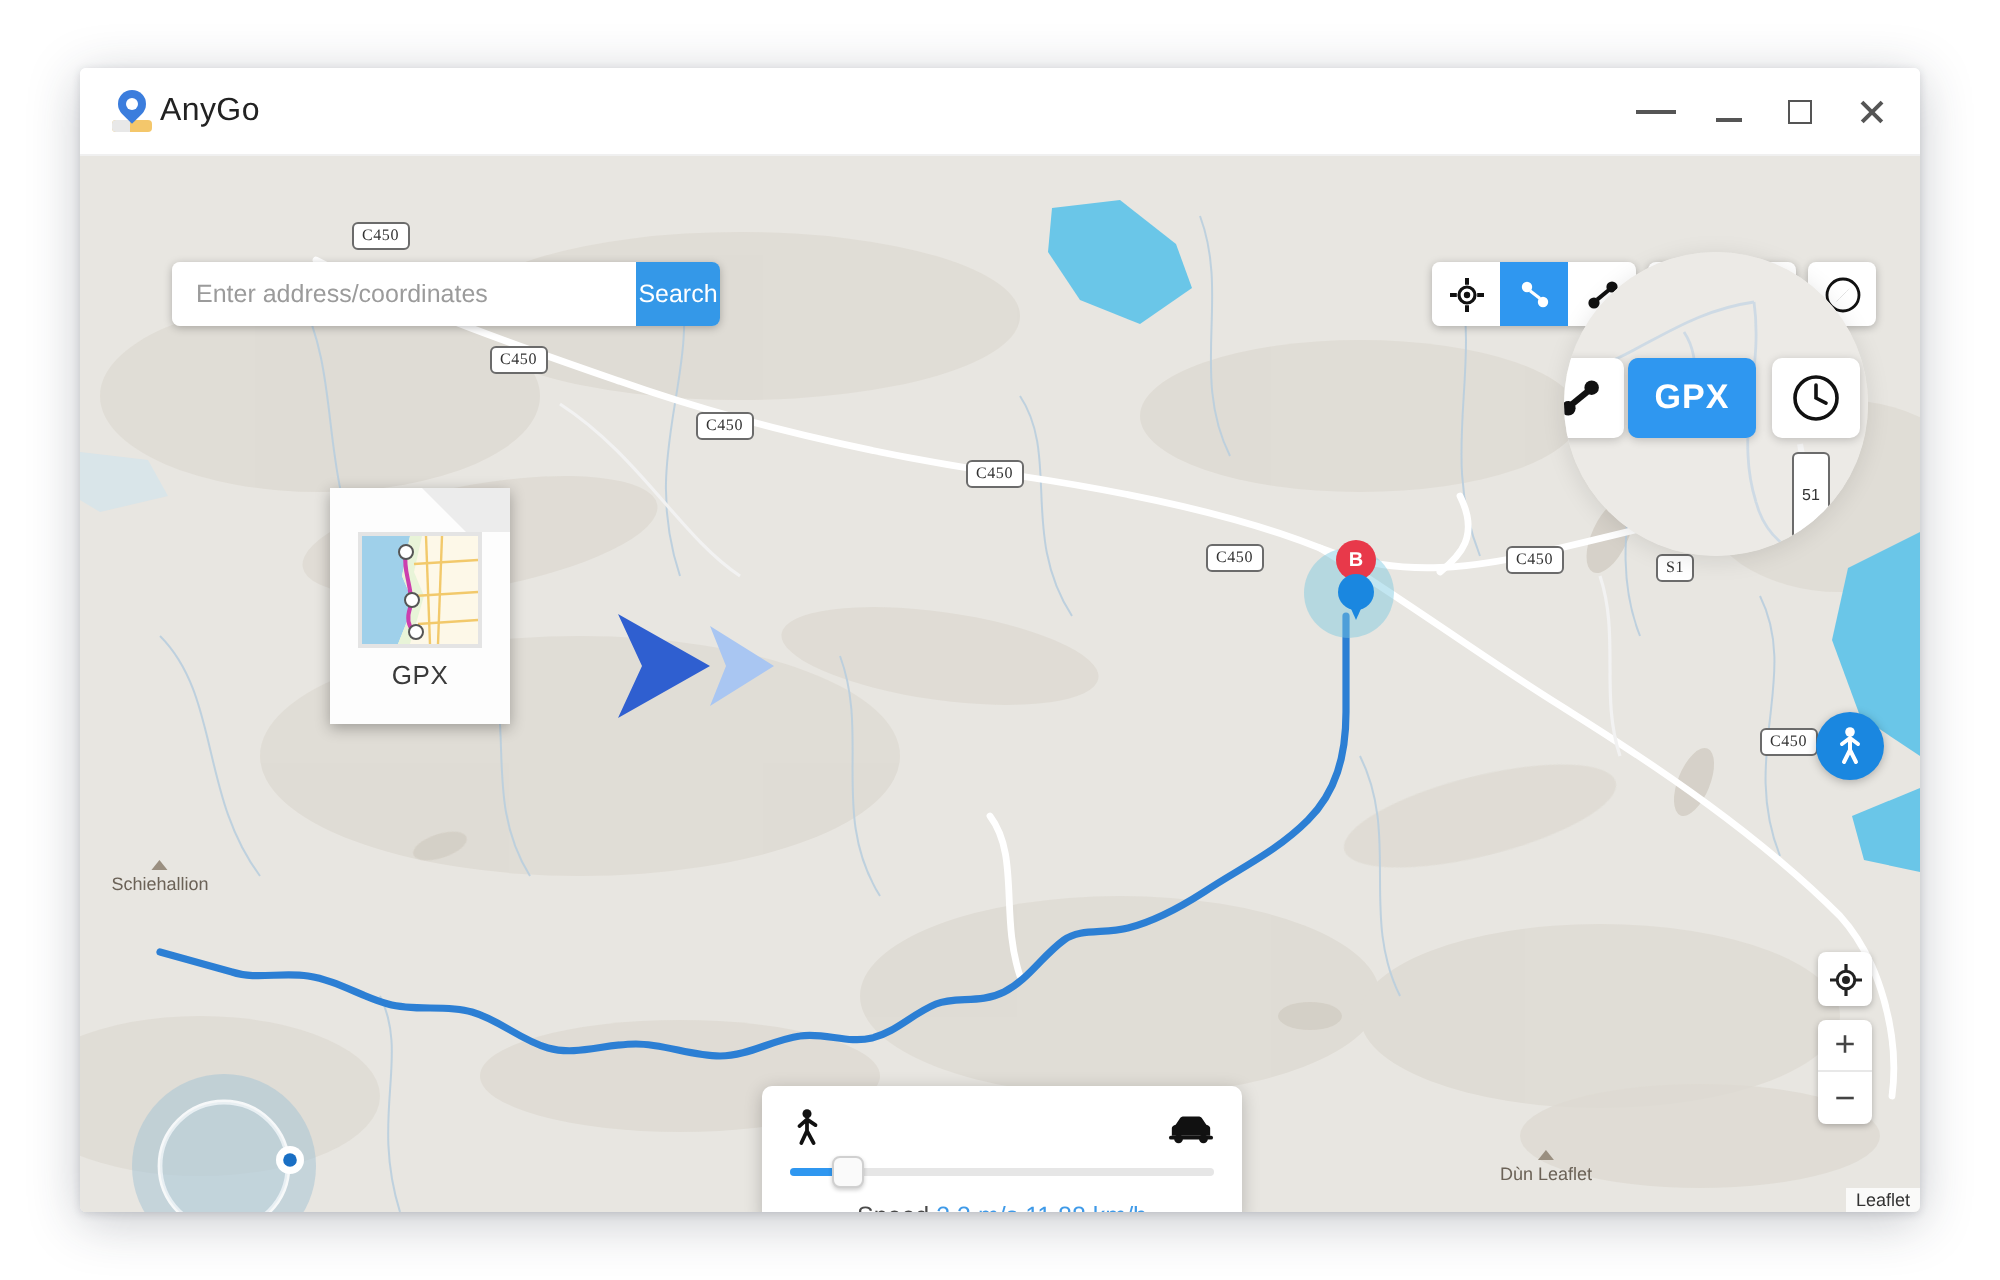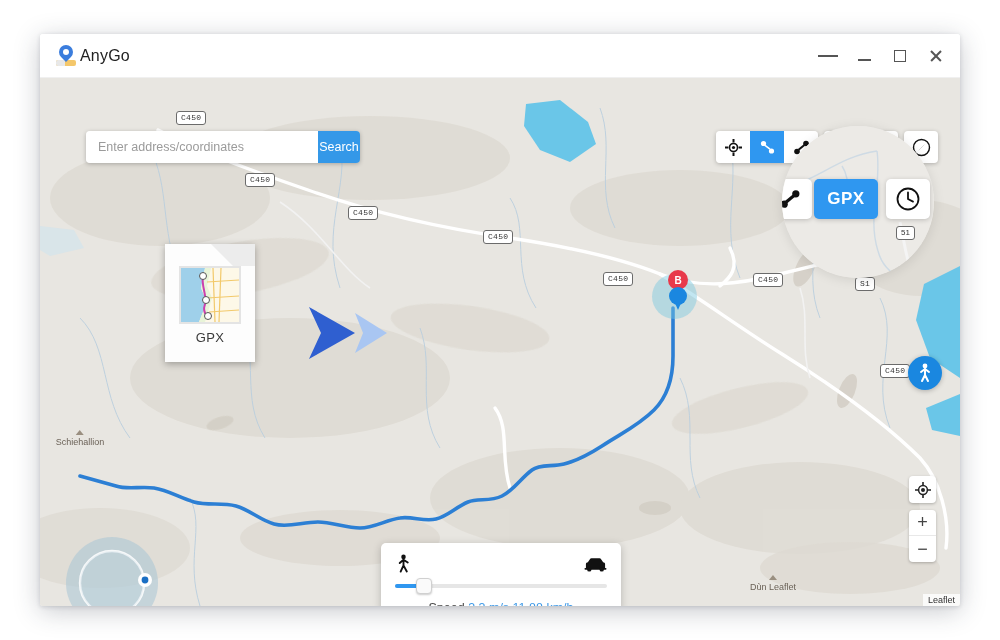--- a/index.html
+++ b/index.html
@@ -67,21 +67,21 @@
   
   .mapwrap{
     position:absolute; left:0; top:44px; width:920px; height:528px;
     overflow:hidden; background:#e8e6e1;
   }
   .map-svg{ position:absolute; left:0; top:0; width:920px; height:528px; }
 
   .road-shield{
     position:absolute; background:#fff; border:1px solid #6b6b6b;
     border-radius:3px; font-size:8px; color:#333; padding:1px 4px;
-    font-family:Liberation Mono, monospace; letter-spacing:.3px;
+    font-family:Liberation Serif, serif; letter-spacing:.3px;
     line-height:10px; white-space:nowrap;
   }
   .peak-label{
     position:absolute; font-size:9px; color:#6b6257; white-space:nowrap;
     text-align:center; transform:translateX(-50%);
   }
   .peak-tri{
     width:0;height:0;border-left:4px solid transparent;border-right:4px solid transparent;
     border-bottom:5px solid #9a8f80; margin:0 auto 2px;
   }
@@ -144,21 +144,21 @@
   }
   .mag-route{
     position:absolute; left:-14px; top:53px; width:44px; height:40px;
     background:#fff; border-radius:5px;
     display:flex; align-items:center; justify-content:center;
     box-shadow:0 1px 5px rgba(0,0,0,.2);
   }
   .mag-shield{
     position:absolute; left:114px; top:100px; background:#fff;
     border:1px solid #6b6b6b; border-radius:3px; font-size:8px;
-    color:#333; padding:1px 4px; line-height:10px;
+    color:#333; padding:16px 4px; line-height:10px;
   }
 
   
   .gpxfile{
     position:absolute; left:125px; top:166px; width:90px; height:118px;
   }
   .gpx-page{
     position:absolute; left:0; top:0; width:90px; height:118px;
     background:#fdfdfd; box-shadow:0 2px 7px rgba(0,0,0,.30);
   }
@@ -375,21 +375,21 @@
                  C182,424 168,428 154,424 C140,420 128,412 114,410
                  C100,408 88,412 76,408 L40,398" fill="none" stroke="#2c7fd4" stroke-width="3.6" stroke-linecap="round" stroke-linejoin="round"></path>
       </svg>
 
       <div class="road-shield" style="left:136px; top:33px;">C450</div>
       <div class="road-shield" style="left:205px; top:95px;">C450</div>
       <div class="road-shield" style="left:308px; top:128px;">C450</div>
       <div class="road-shield" style="left:443px; top:152px;">C450</div>
       <div class="road-shield" style="left:563px; top:194px;">C450</div>
       <div class="road-shield" style="left:713px; top:195px;">C450</div>
-      <div class="road-shield" style="left:815px; top:199px;">S1</div>
+      <div class="road-shield" style="left:788px; top:199px;">S1</div>
       <div class="road-shield" style="left:840px; top:286px;">C450</div>
 
       <div class="peak-label" style="left:40px; top:352px;">
         <div class="peak-tri"></div>
         <span>Schiehallion</span>
       </div>
       <div class="peak-label" style="left:733px; top:497px;">
         <div class="peak-tri"></div>
         <span>Dùn Leaflet</span>
       </div>

